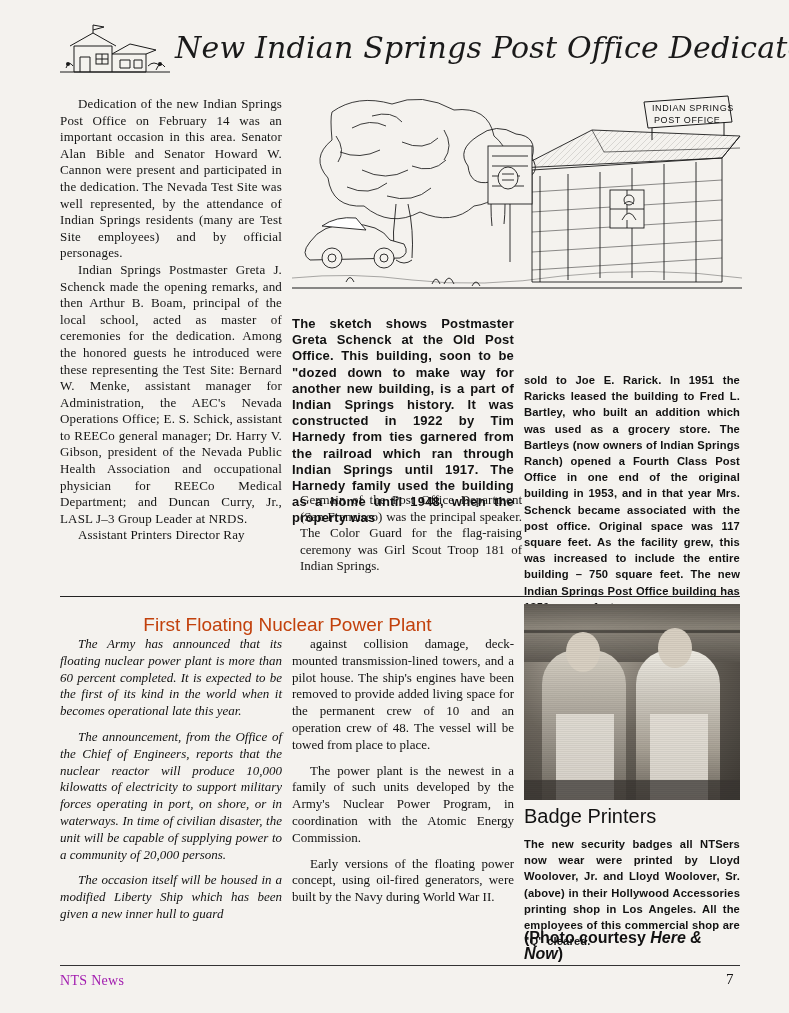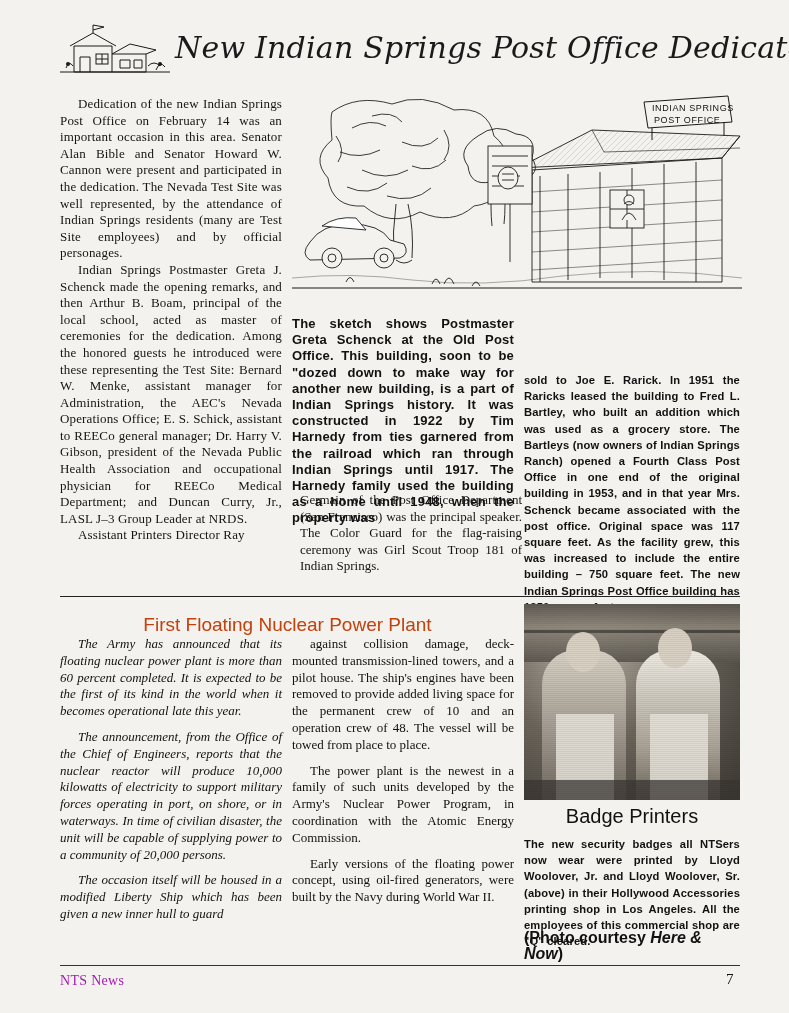--- a/index.html
+++ b/index.html
@@ -144,21 +144,20 @@
     position:absolute;left:0;bottom:0;width:100%;height:20px;background:#3a3631;opacity:.75;
   }
   .photo .grain{
     position:absolute;inset:0;
     background-image:repeating-linear-gradient(0deg, rgba(0,0,0,.05) 0 1px, rgba(255,255,255,.03) 1px 2px);
     mix-blend-mode:multiply;
   }
   
   .badge-title{
     position:absolute;left:524px;top:805px;width:216px;
-    text-align:center;
     font-family:"Liberation Sans", sans-serif;
     font-size:20px;font-weight:500;color:#111;
   }
   .badge-text{
     position:absolute;left:524px;top:836px;width:216px;
     font-family:"Liberation Sans", sans-serif;
     font-size:11.2px;line-height:16.2px;font-weight:600;letter-spacing:.15px;
     text-align:justify;color:#111;
   }
   .badge-credit{

